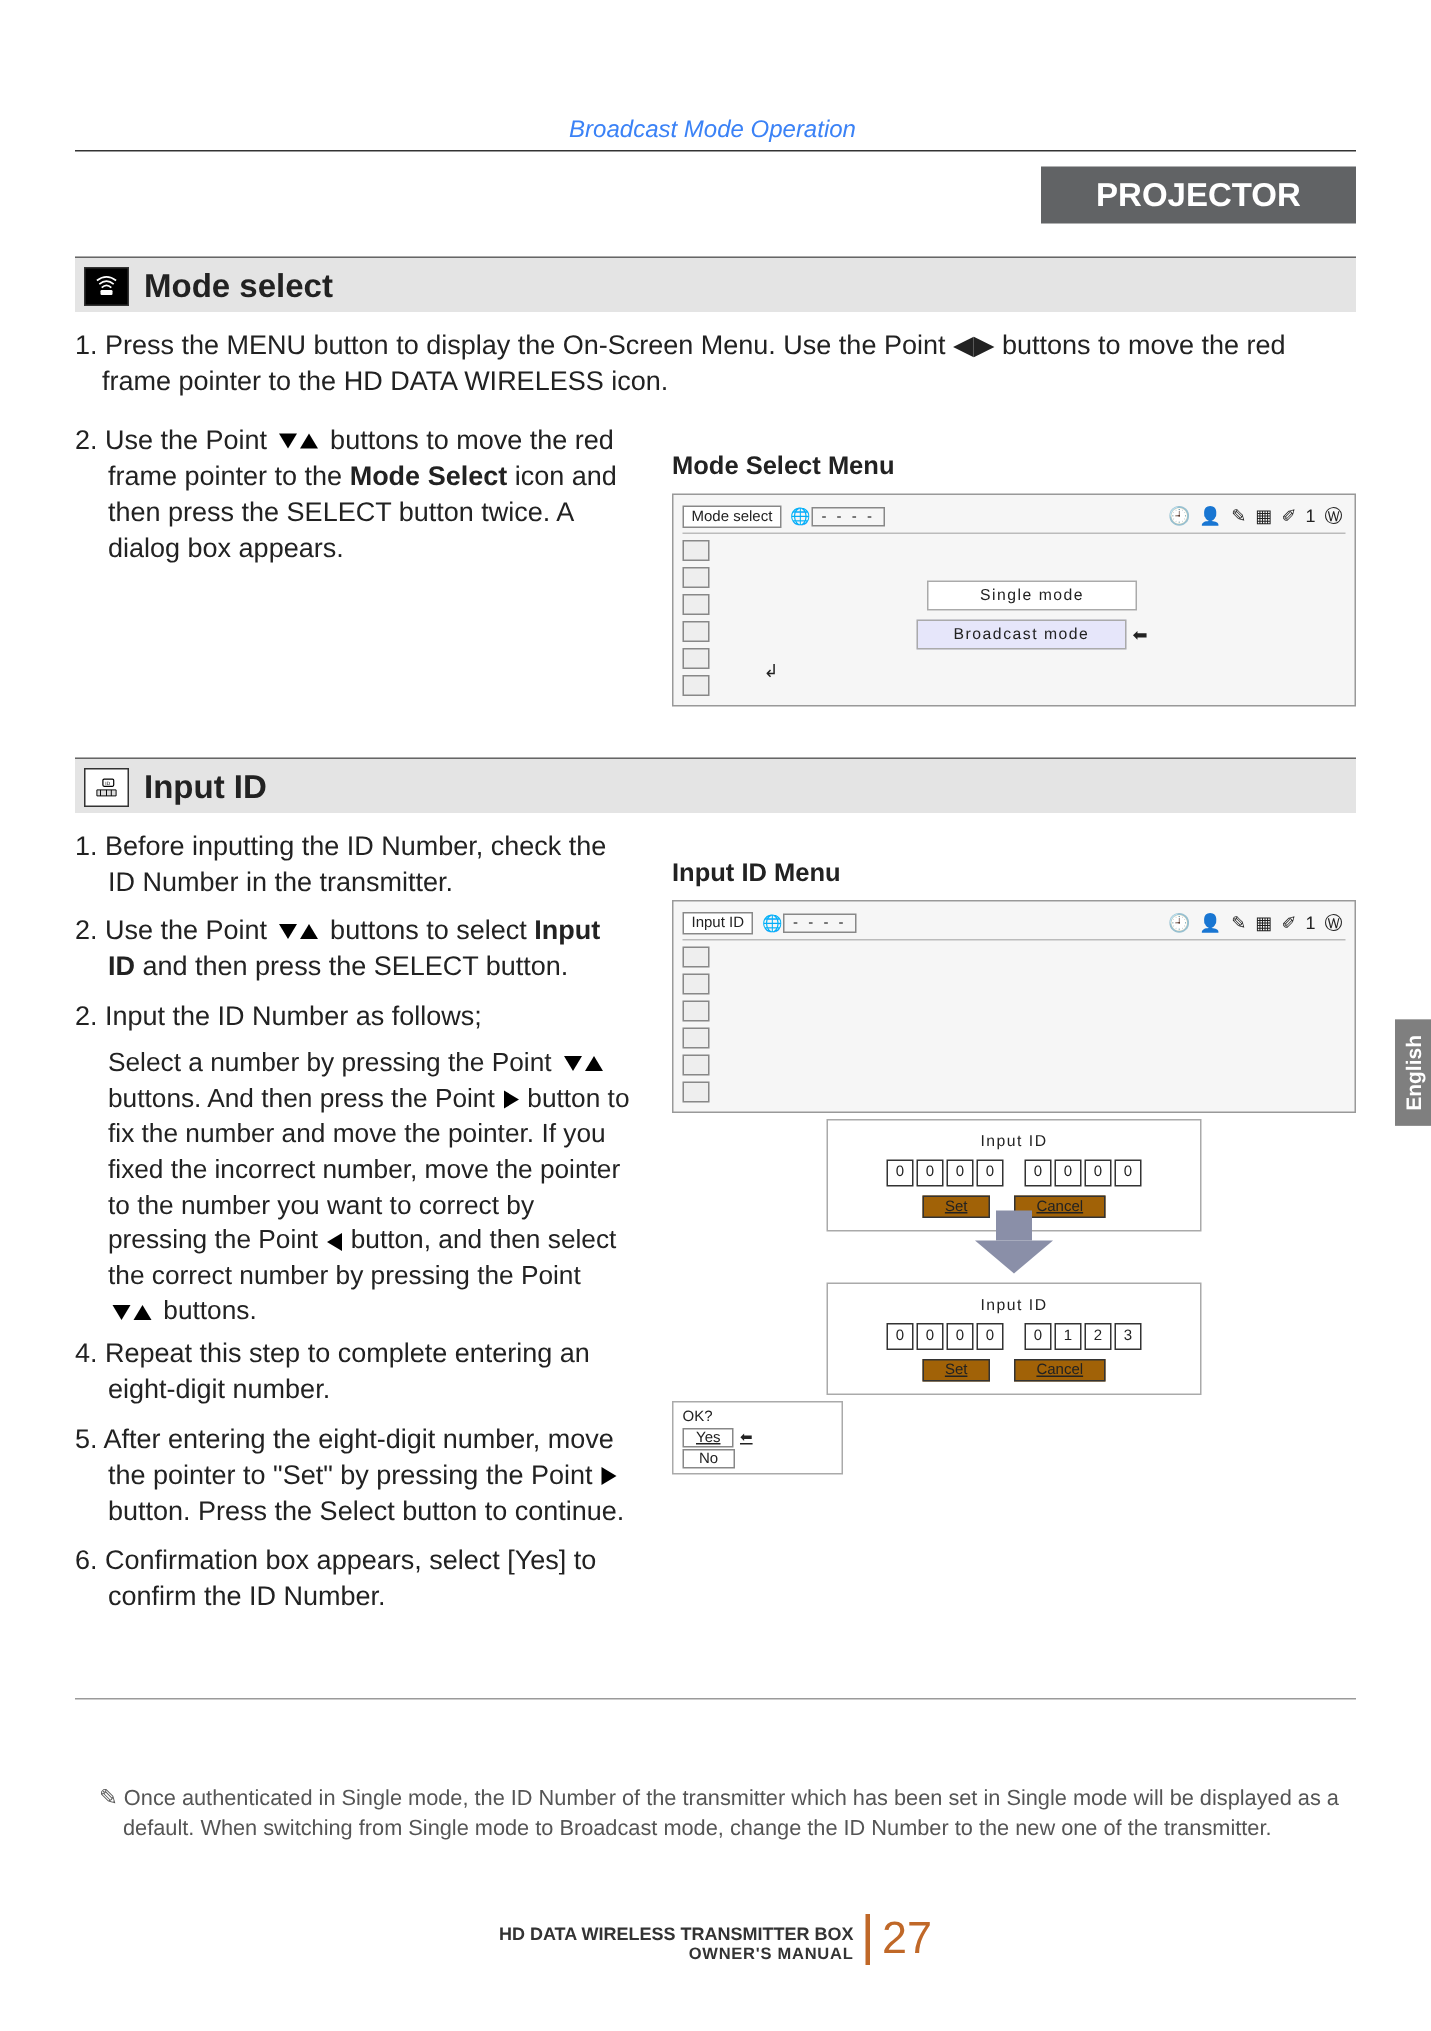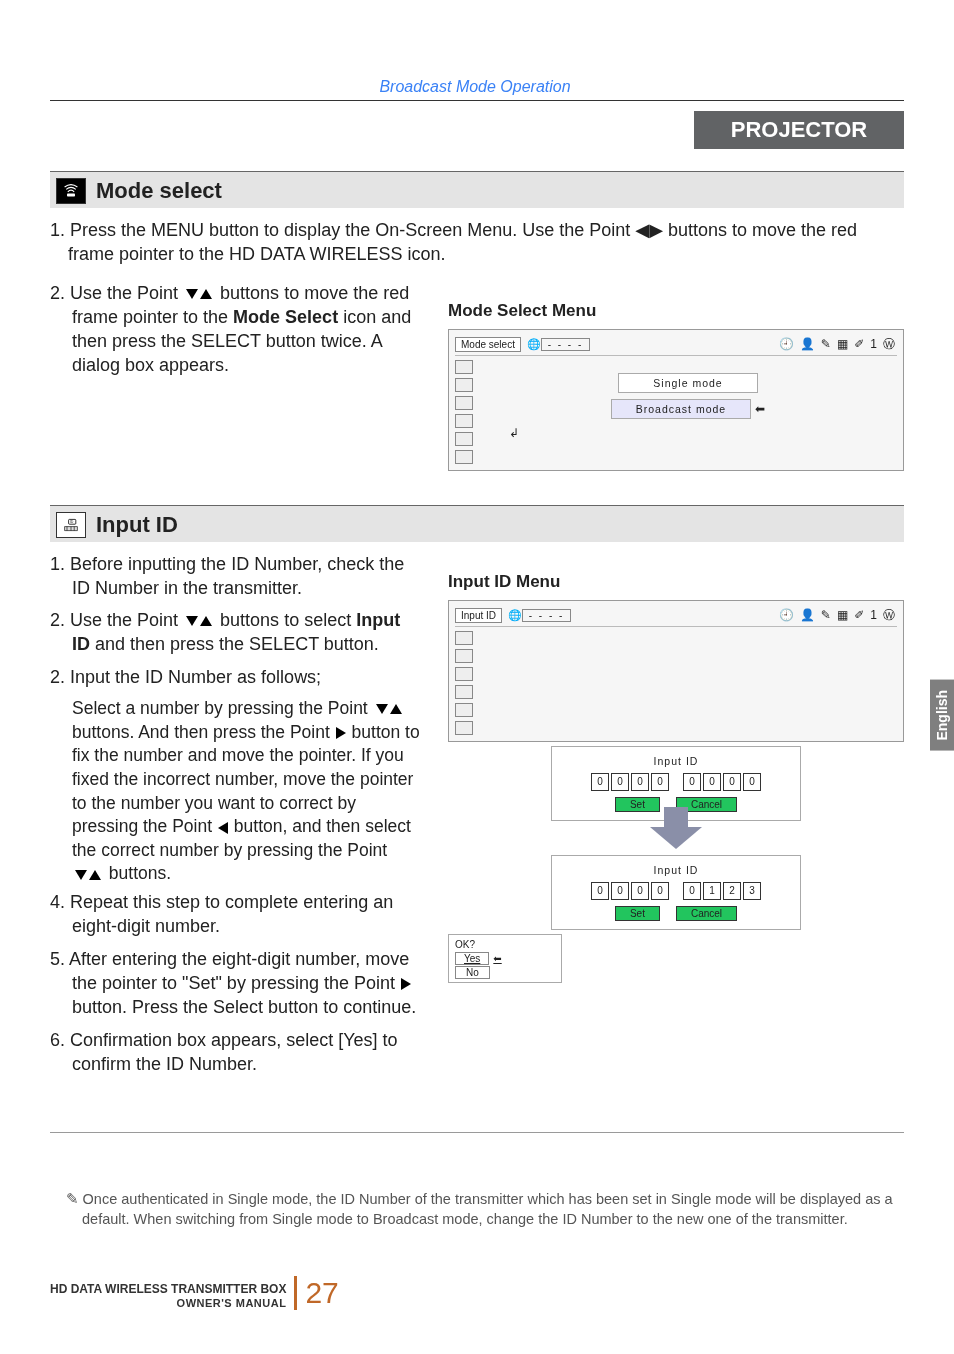--- a/index.html
+++ b/index.html
@@ -108,21 +108,21 @@
   }
   .menu-header {
     display: flex; align-items: center; border-bottom: 1px solid #bbb;
     padding-bottom: 2px;
   }
   .menu-header-label {
     background: #fff; border: 1px solid #888; padding: 1px 5px; font-size: 10px; margin-right: 6px;
   }
   .menu-header-icons { margin-left: auto; font-size: 12px; letter-spacing: 2px; display: flex; align-items: center; gap: 4px; }
   .menu-side {
-    display: flex; gap: 6px; margin-top: 4px;
+    display: flex; gap: 6px; margin-top: 4px; align-items: flex-end;
   }
   .menu-icon-col {
     display: flex; flex-direction: column; gap: 4px; width: 18px;
   }
   .menu-icon-col div {
     width: 18px; height: 14px; border: 1px solid #888; background: #eee;
   }
   .menu-center { flex: 1; display: flex; flex-direction: column; align-items: center; padding: 10px 0; }
   .menu-row {
     border: 1px solid #aaa; background: #fff; width: 140px; text-align: center;
@@ -134,21 +134,21 @@
     border: 1px solid #aaa; width: 250px; padding: 8px; margin: 4px auto;
     text-align: center; font-size: 10.5px;
   }
   .digit-row { display: flex; justify-content: center; gap: 2px; margin: 6px 0; }
   .digit-row .gap { width: 10px; }
   .digit {
     width: 18px; height: 18px; border: 1px solid #333; font-size: 10px;
     display: inline-flex; align-items: center; justify-content: center; background: #fff;
   }
   .btn-row { display: flex; justify-content: center; gap: 16px; margin-top: 4px; }
-  .btnm { border: 1px solid #333; padding: 1px 14px; font-size: 10px; background: #22c55e; }
+  .btnm { border: 1px solid #333; padding: 1px 14px; font-size: 10px; background: #a16207; text-decoration: underline; }
   .big-arrow-down {
     width: 0; height: 0; margin: 6px auto;
     border-left: 26px solid transparent; border-right: 26px solid transparent;
     border-top: 22px solid #8a8fa8;
     position: relative;
   }
   .big-arrow-down::before {
     content: ""; position: absolute; top: -42px; left: -12px;
     width: 24px; height: 20px; background: #8a8fa8;
   }
@@ -164,21 +164,21 @@
   .note {
     font-size: 14.5px; color: #555;
     padding-left: 32px; text-indent: -16px;
     margin-top: 56px;
     line-height: 1.35;
   }
   .note .pencil { font-size: 15px; margin-right: 4px; }
   .thin-hr { height: 1px; background: #9a9a9a; margin: 6px 0 4px 0; }
   .footer {
     position: absolute; bottom: 44px; left: 50px; right: 50px;
-    display: flex; align-items: flex-end; justify-content: flex-start;
+    display: flex; align-items: flex-end; justify-content: center;
     gap: 8px;
   }
   .footer-text { text-align: right; font-size: 12px; font-weight: bold; color: #333; line-height: 1.2; }
   .footer-text2 { font-size: 11px; display: block; letter-spacing: 0.5px; }
   .page-num {
     font-size: 30px; font-weight: normal; color: #c06828;
     border-left: 3px solid #c06828; padding-left: 8px;
   }
   .dashbox { border: 1px solid #888; padding: 0 6px; font-size: 10px; letter-spacing: 2px; }
 

